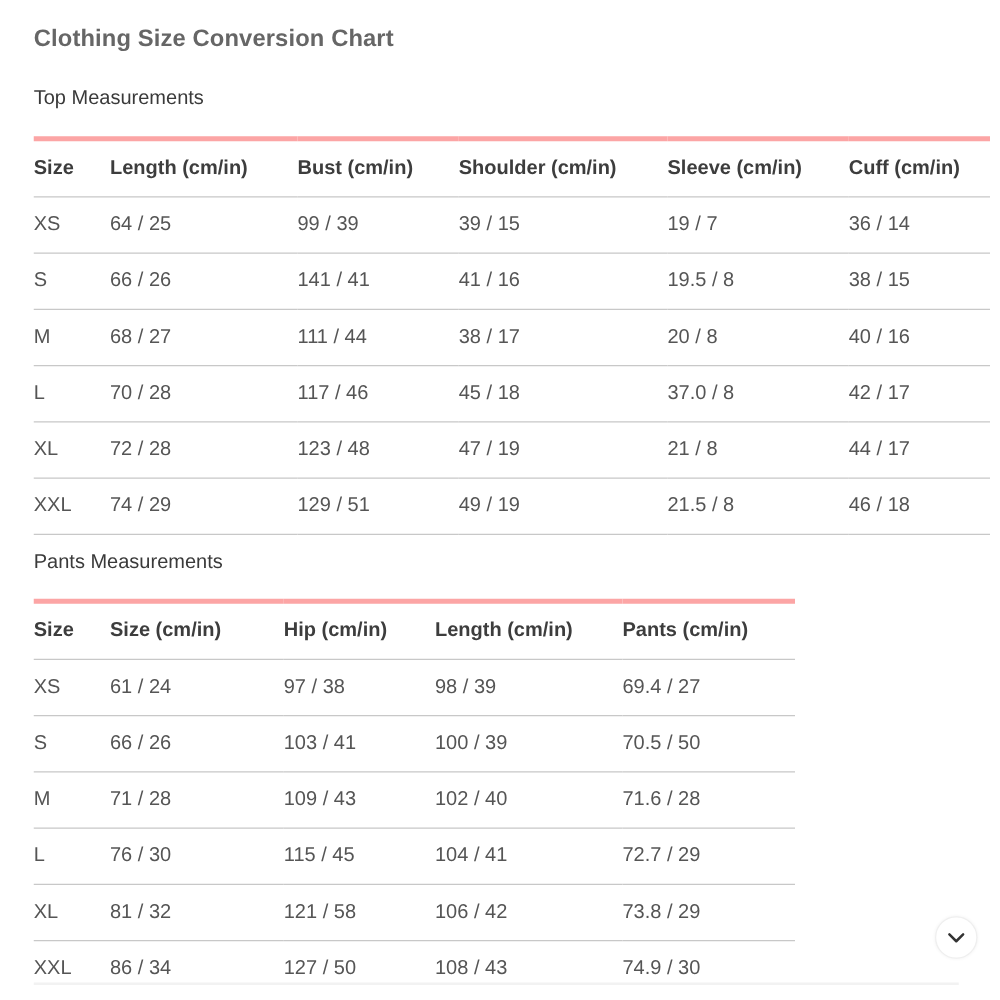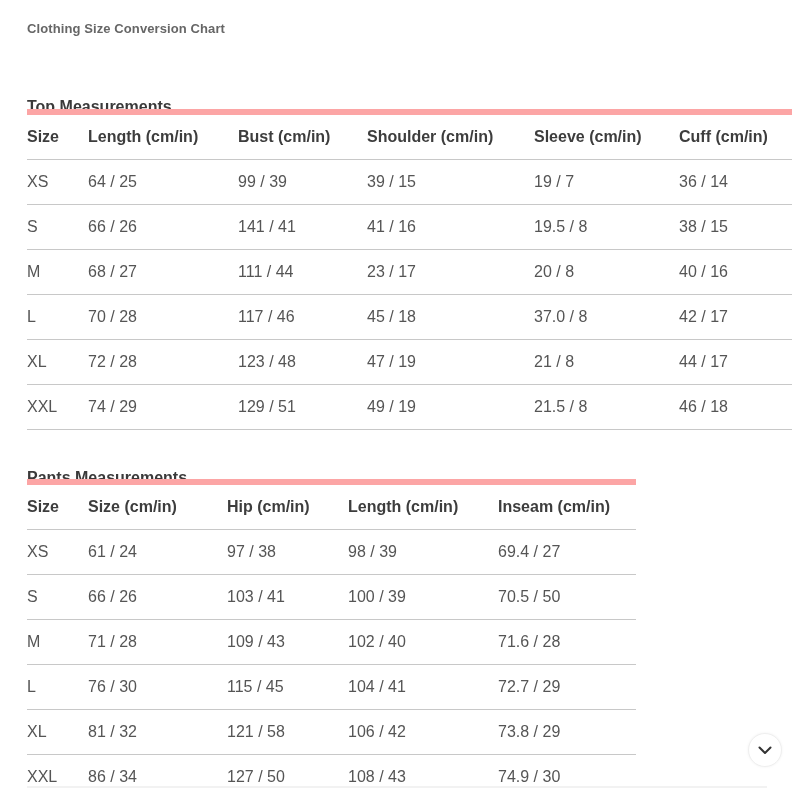--- a/index.html
+++ b/index.html
@@ -5,40 +5,39 @@
     html, body { margin: 0; padding: 0; }
     body {
       width: 800px; height: 800px; overflow: hidden;
       background: #ffffff;
       font-family: "Liberation Sans", "DejaVu Sans", sans-serif;
       color: #4a4a4a;
       position: relative;
     }
     .title {
       position: absolute; left: 27px; top: 21px;
-      font-size: 13px; font-weight: bold; color: #666666;
+      font-size: 19px; font-weight: bold; color: #666666;
       white-space: nowrap; letter-spacing: 0.1px;
     }
     .section-title {
       position: absolute; left: 27px;
-      font-size: 16px; font-weight: bold; color: #3a3a3a;
+      font-size: 16px; font-weight: normal; color: #3a3a3a;
       white-space: nowrap;
-      margin-top: 28px;
     }
     table {
       position: absolute; left: 27px;
       border-collapse: collapse;
       font-size: 16px;
     }
     th, td {
       text-align: left; padding: 0; height: 44px;
       border-bottom: 1px solid #c8c8c8;
       white-space: nowrap; vertical-align: middle;
     }
-    thead tr { border-top: 6px solid #fca5a5; }
+    thead tr { border-top: 4px solid #fca5a5; }
     th { font-weight: bold; color: #3d3d3d; }
     td { color: #555555; }
     .top-table { top: 109px; width: 765px; }
     .pants-table { top: 479px; width: 609px; }
     .pants-table tbody tr:last-child td { border-bottom: none; }
     .bottom-rule {
       position: absolute; left: 27px; top: 786px; width: 740px; height: 2px;
       background: #f2f2f2;
     }
     .scroll-btn {
@@ -90,21 +89,21 @@
       <td>66 / 26</td>
       <td>141 / 41</td>
       <td>41 / 16</td>
       <td>19.5 / 8</td>
       <td>38 / 15</td>
     </tr>
     <tr>
       <td>M</td>
       <td>68 / 27</td>
       <td>111 / 44</td>
-      <td>23 / 17</td>
+      <td>38 / 17</td>
       <td>20 / 8</td>
       <td>40 / 16</td>
     </tr>
     <tr>
       <td>L</td>
       <td>70 / 28</td>
       <td>117 / 46</td>
       <td>45 / 18</td>
       <td>37.0 / 8</td>
       <td>42 / 17</td>
@@ -137,21 +136,21 @@
       <col style="width:121px">
       <col style="width:150px">
       <col>
   </colgroup>
   <thead>
     <tr>
       <th>Size</th>
       <th>Size (cm/in)</th>
       <th>Hip (cm/in)</th>
       <th>Length (cm/in)</th>
-      <th>Inseam (cm/in)</th>
+      <th>Pants (cm/in)</th>
     </tr>
   </thead>
   <tbody>
     <tr>
       <td>XS</td>
       <td>61 / 24</td>
       <td>97 / 38</td>
       <td>98 / 39</td>
       <td>69.4 / 27</td>
     </tr>

